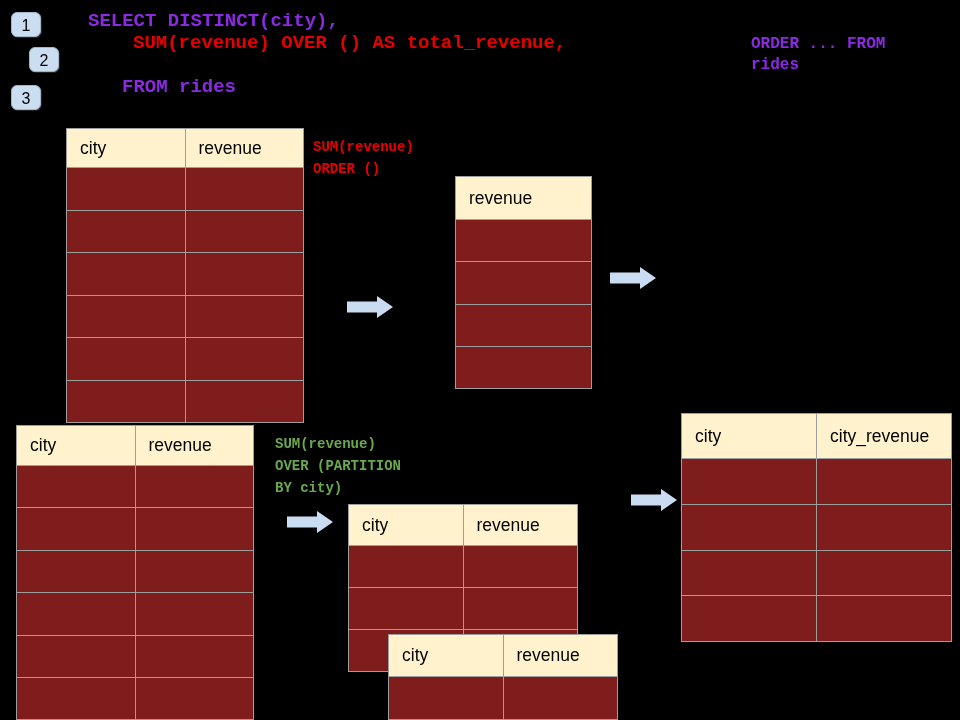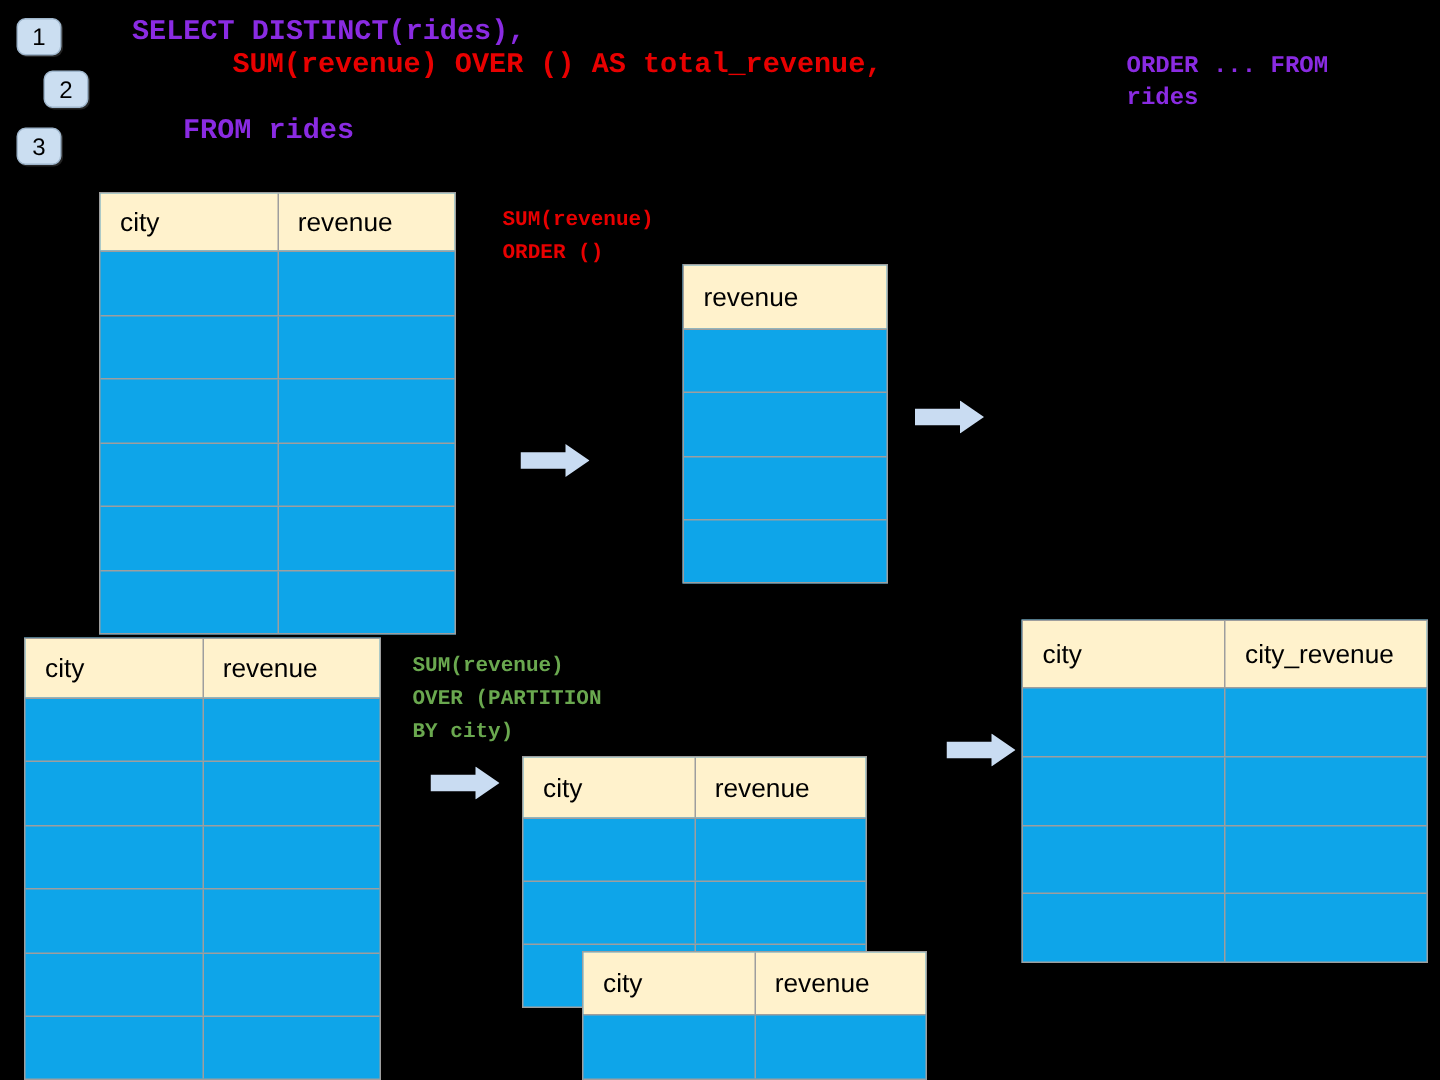--- a/index.html
+++ b/index.html
@@ -37,21 +37,21 @@
   .annotation{
     position:absolute;white-space:pre;
     font-family:"Liberation Mono",monospace;font-weight:bold;
     font-size:14px;line-height:22px;
   }
   .ann-total{left:313px;top:136px;}
   .ann-partition{left:275px;top:433px;}
   
   .tbl{
     position:absolute;display:flex;flex-direction:column;
-    border:1px solid var(--table_border);box-sizing:border-box;background:#0ea5e9;
+    border:1px solid var(--table_border);box-sizing:border-box;background:#7f1d1d;
   }
   .hrow{display:flex;background:var(--header_fill);height:var(--hh);flex:none;}
   .hcell{
     flex:1;display:flex;align-items:center;padding-left:13px;
     color:#000;font-size:17.5px;border-right:1px solid var(--table_border);
     overflow:hidden;
   }
   .hcell:last-child{border-right:none;}
   .brow{display:flex;height:var(--rh);flex:none;border-top:1px solid var(--table_border);}
   .bcell{flex:1;border-right:1px solid var(--table_border);}
@@ -65,33 +65,33 @@
   
   .arrow{position:absolute;width:46px;height:22px;}
   .arrow svg{display:block;}
   .arrow polygon{fill:var(--arrow_fill);}
   .a1{left:347px;top:296px;}
   .a2{left:610px;top:267px;}
   .a3{left:287px;top:511px;}
   .a4{left:631px;top:489px;}
   
   [data-color="purple"]{color:var(--purple);}
-  [data-color="red"]{color:var(--red);margin-left:22px;}
+  [data-color="red"]{color:var(--red);}
   [data-color="green"]{color:var(--green);}
 </style>
 </head>
 <body>
 
 <div class="canvas">
 
   <div class="badge badge1">1</div>
   <div class="badge badge2">2</div>
   <div class="badge badge3">3</div>
 
-  <div class="code-line cl1" data-color="purple">SELECT DISTINCT(rides),</div>
+  <div class="code-line cl1" data-color="purple">SELECT DISTINCT(city),</div>
   <div class="code-line cl2" data-color="red">SUM(revenue) OVER () AS total_revenue,</div>
   <div class="code-line cl4" data-color="purple">FROM rides</div>
 
   <div class="side-note" data-color="purple"><span>ORDER ... FROM</span><br><span>rides</span></div>
 
   <div class="tbl t1">
       <div class="hrow">
         <div class="hcell">city</div>
         <div class="hcell">revenue</div>
       </div>

